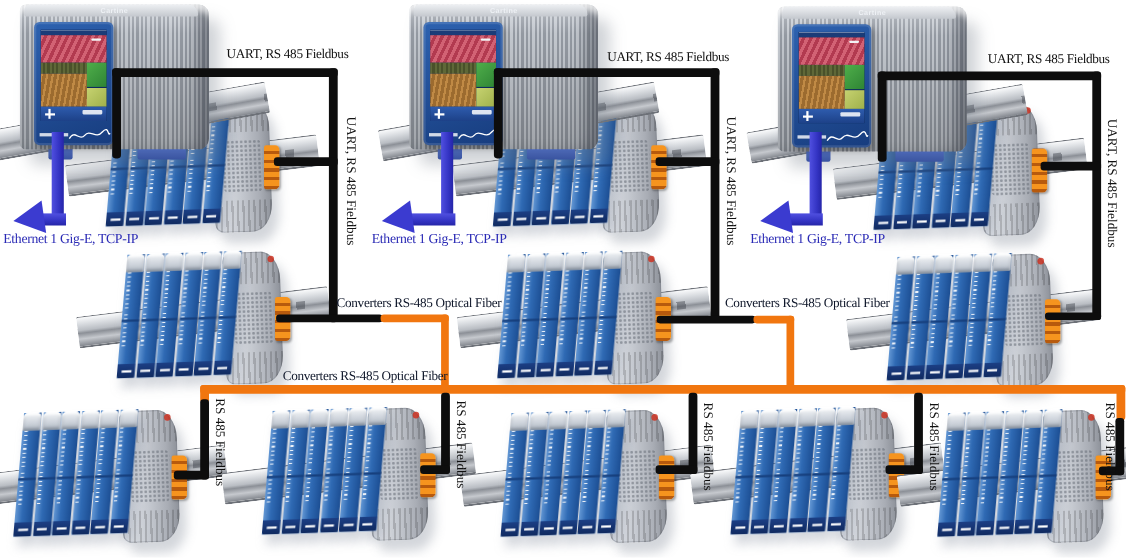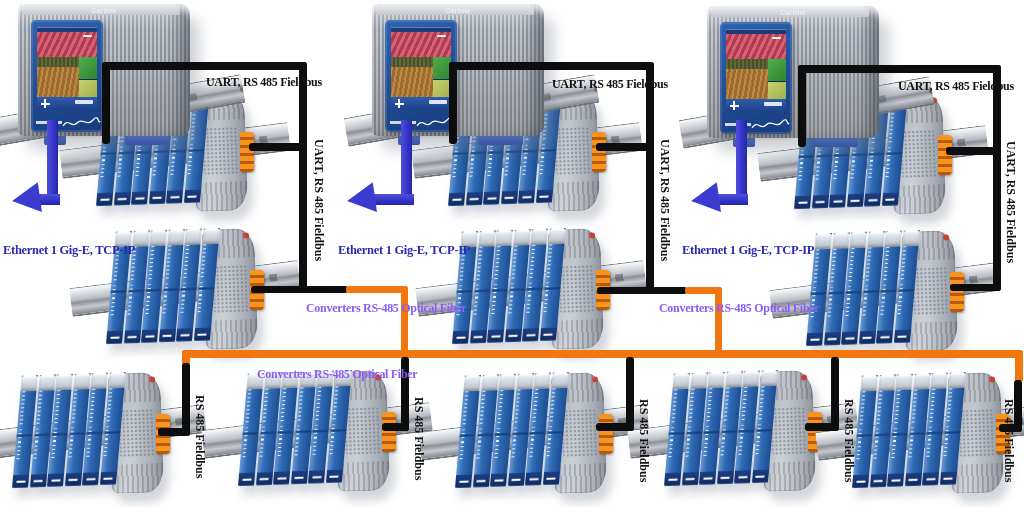--- a/index.html
+++ b/index.html
@@ -1,24 +1,24 @@
 <!DOCTYPE html>
 <html><head>
 <meta charset="utf-8">
 <style>
   html,body{margin:0;padding:0;background:#fff;}
   .stage{position:relative;width:1024px;height:507px;background:#fff;overflow:hidden;
          font-family:"Liberation Serif", serif;}
 
   
-  .lbl{position:absolute;font-weight:700;font-size:12px;letter-spacing:-.3px;
-       color:#111;white-space:nowrap;z-index:6;margin-top:33px;}
+  .lbl{position:absolute;font-weight:400;font-size:12px;letter-spacing:-.3px;
+       color:#111;white-space:nowrap;z-index:6;}
   .lbl.vert{writing-mode:vertical-rl;letter-spacing:0;}
   .lbl.blue{color:#2a2ab5;font-size:12.5px;}
-  .lbl.orange{color:#8b5cf6;}
+  .lbl.orange{color:#0f172a;}
 
   
   .wire{position:absolute;background:#0d0d0d;z-index:5;}
   .wire.orange{background:#f1760f;}
   .wire.round{border-radius:3px;}
 
   
   .eth{position:absolute;z-index:4;}
   .eth .ev{position:absolute;width:11px;background:linear-gradient(90deg,#5050e0,#3434c4 60%,#2525a8);}
   .eth .eh{position:absolute;height:11px;background:linear-gradient(180deg,#5050e0,#3434c4 60%,#2525a8);}

